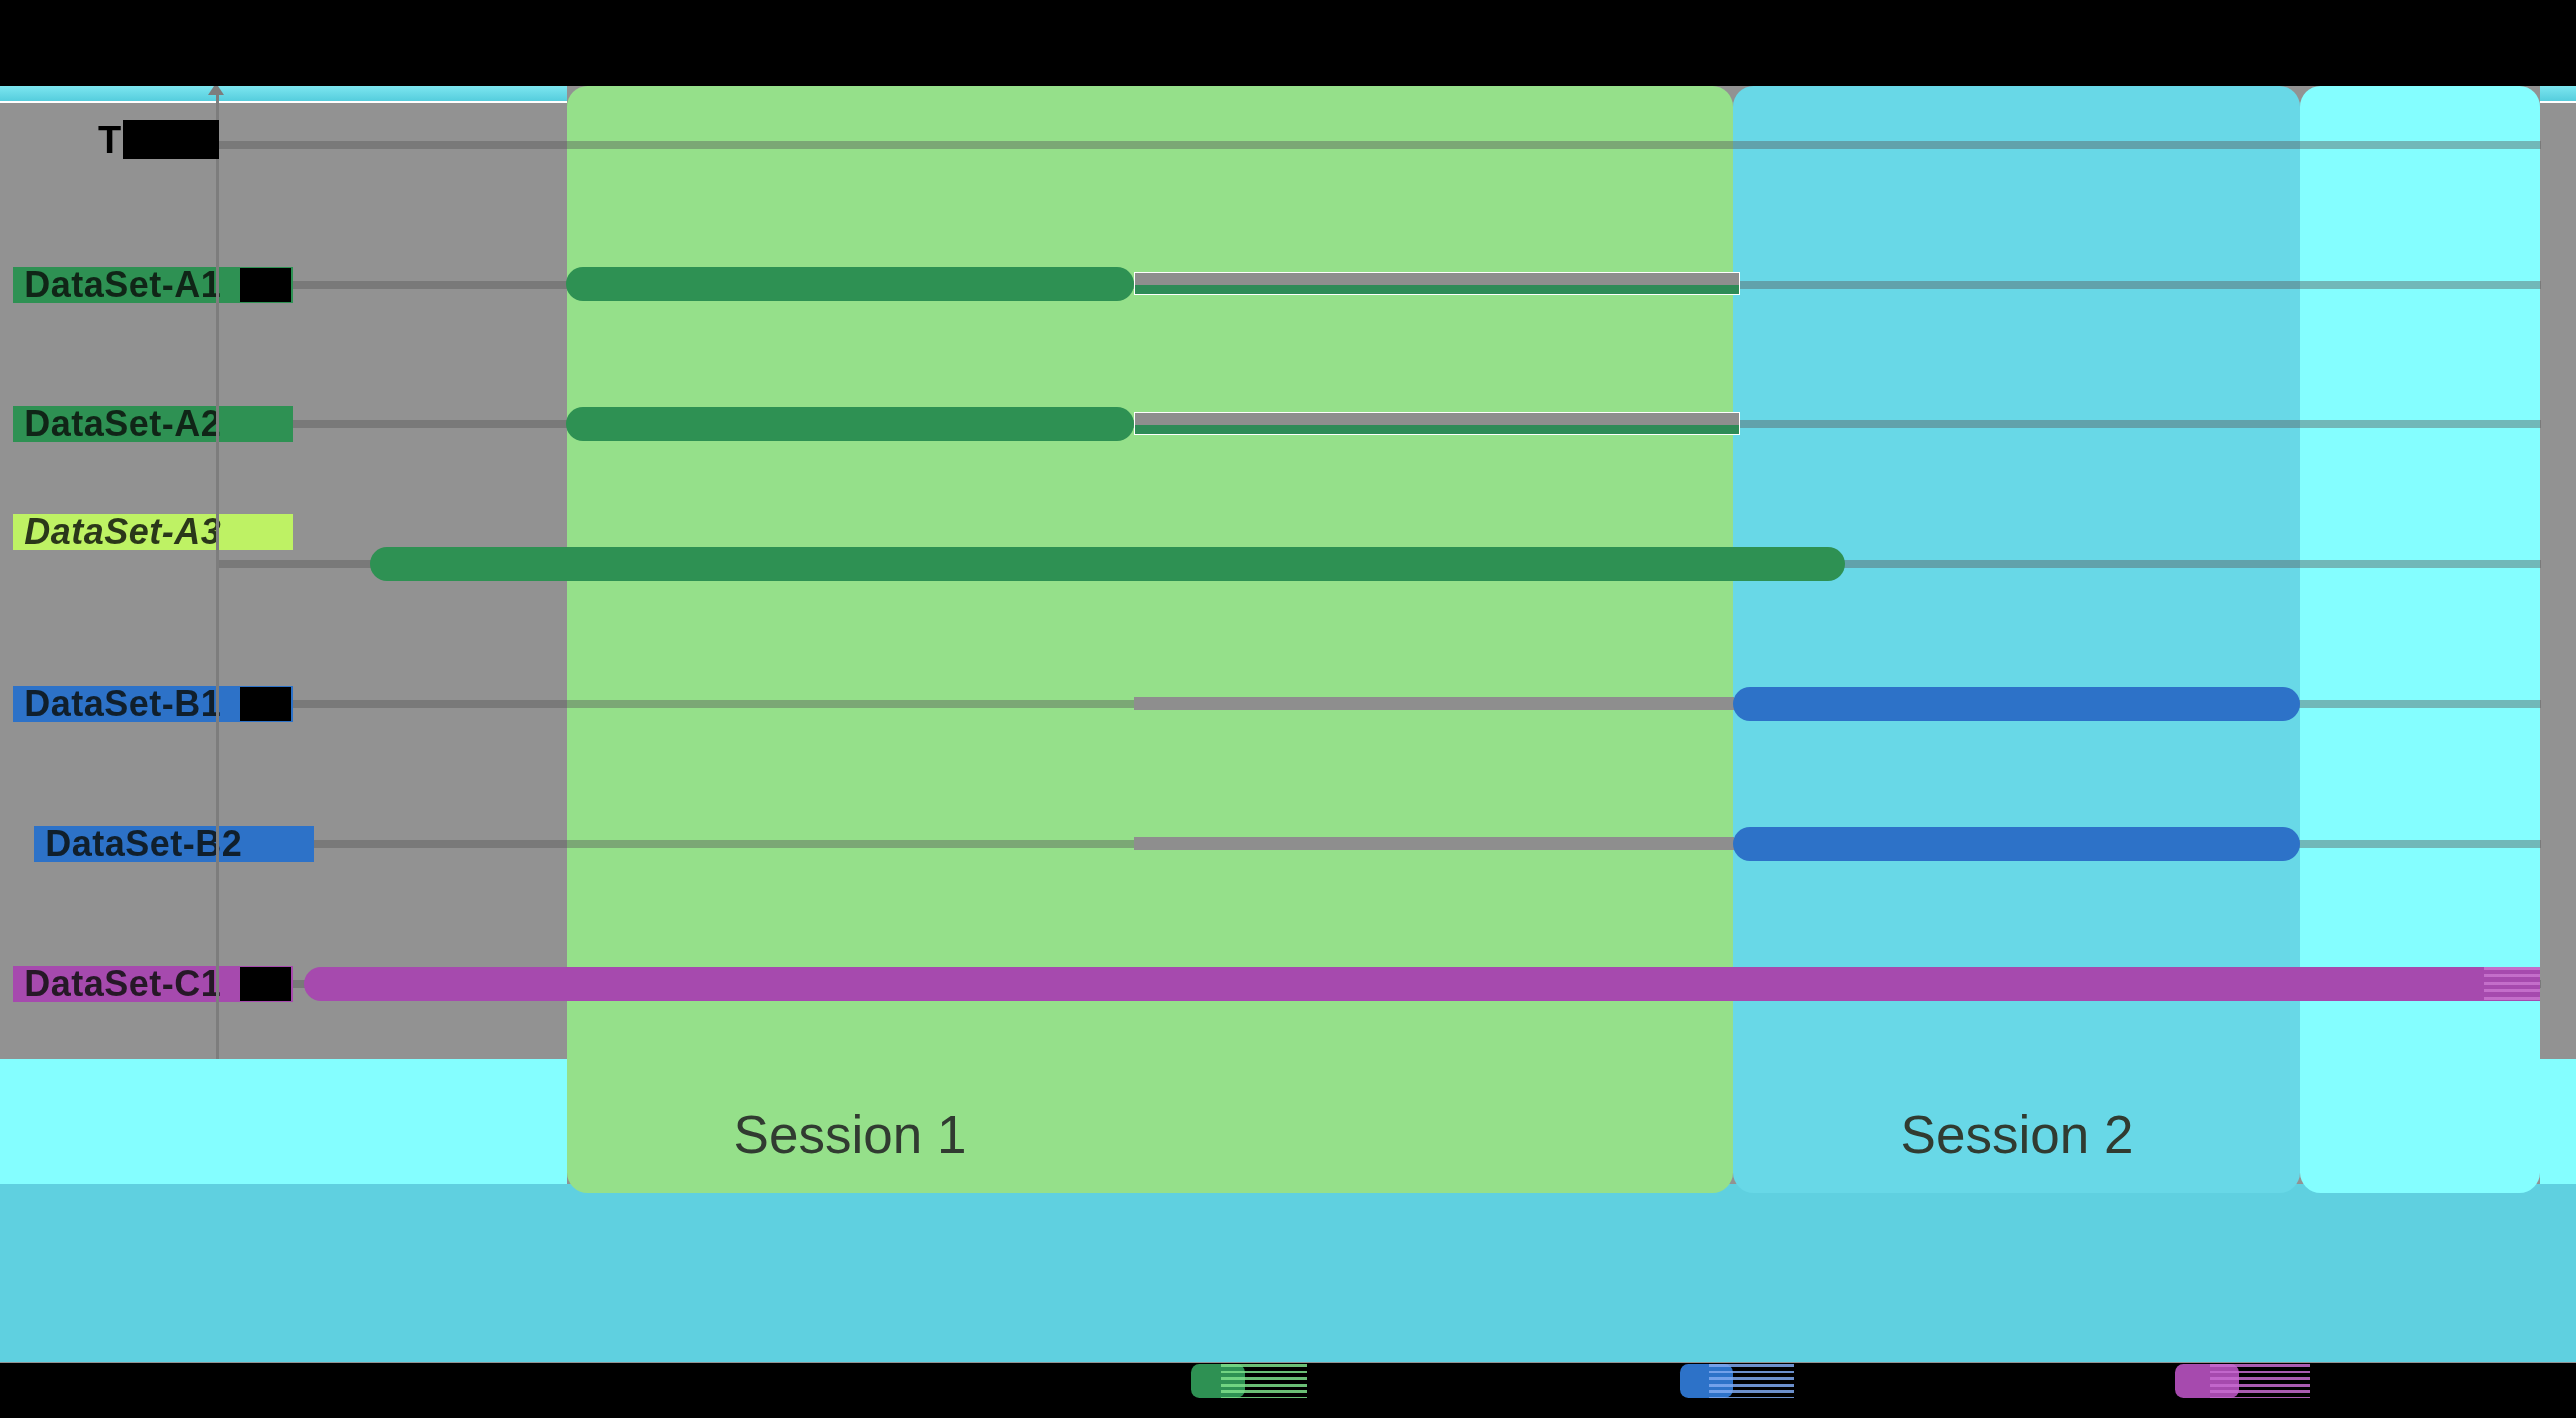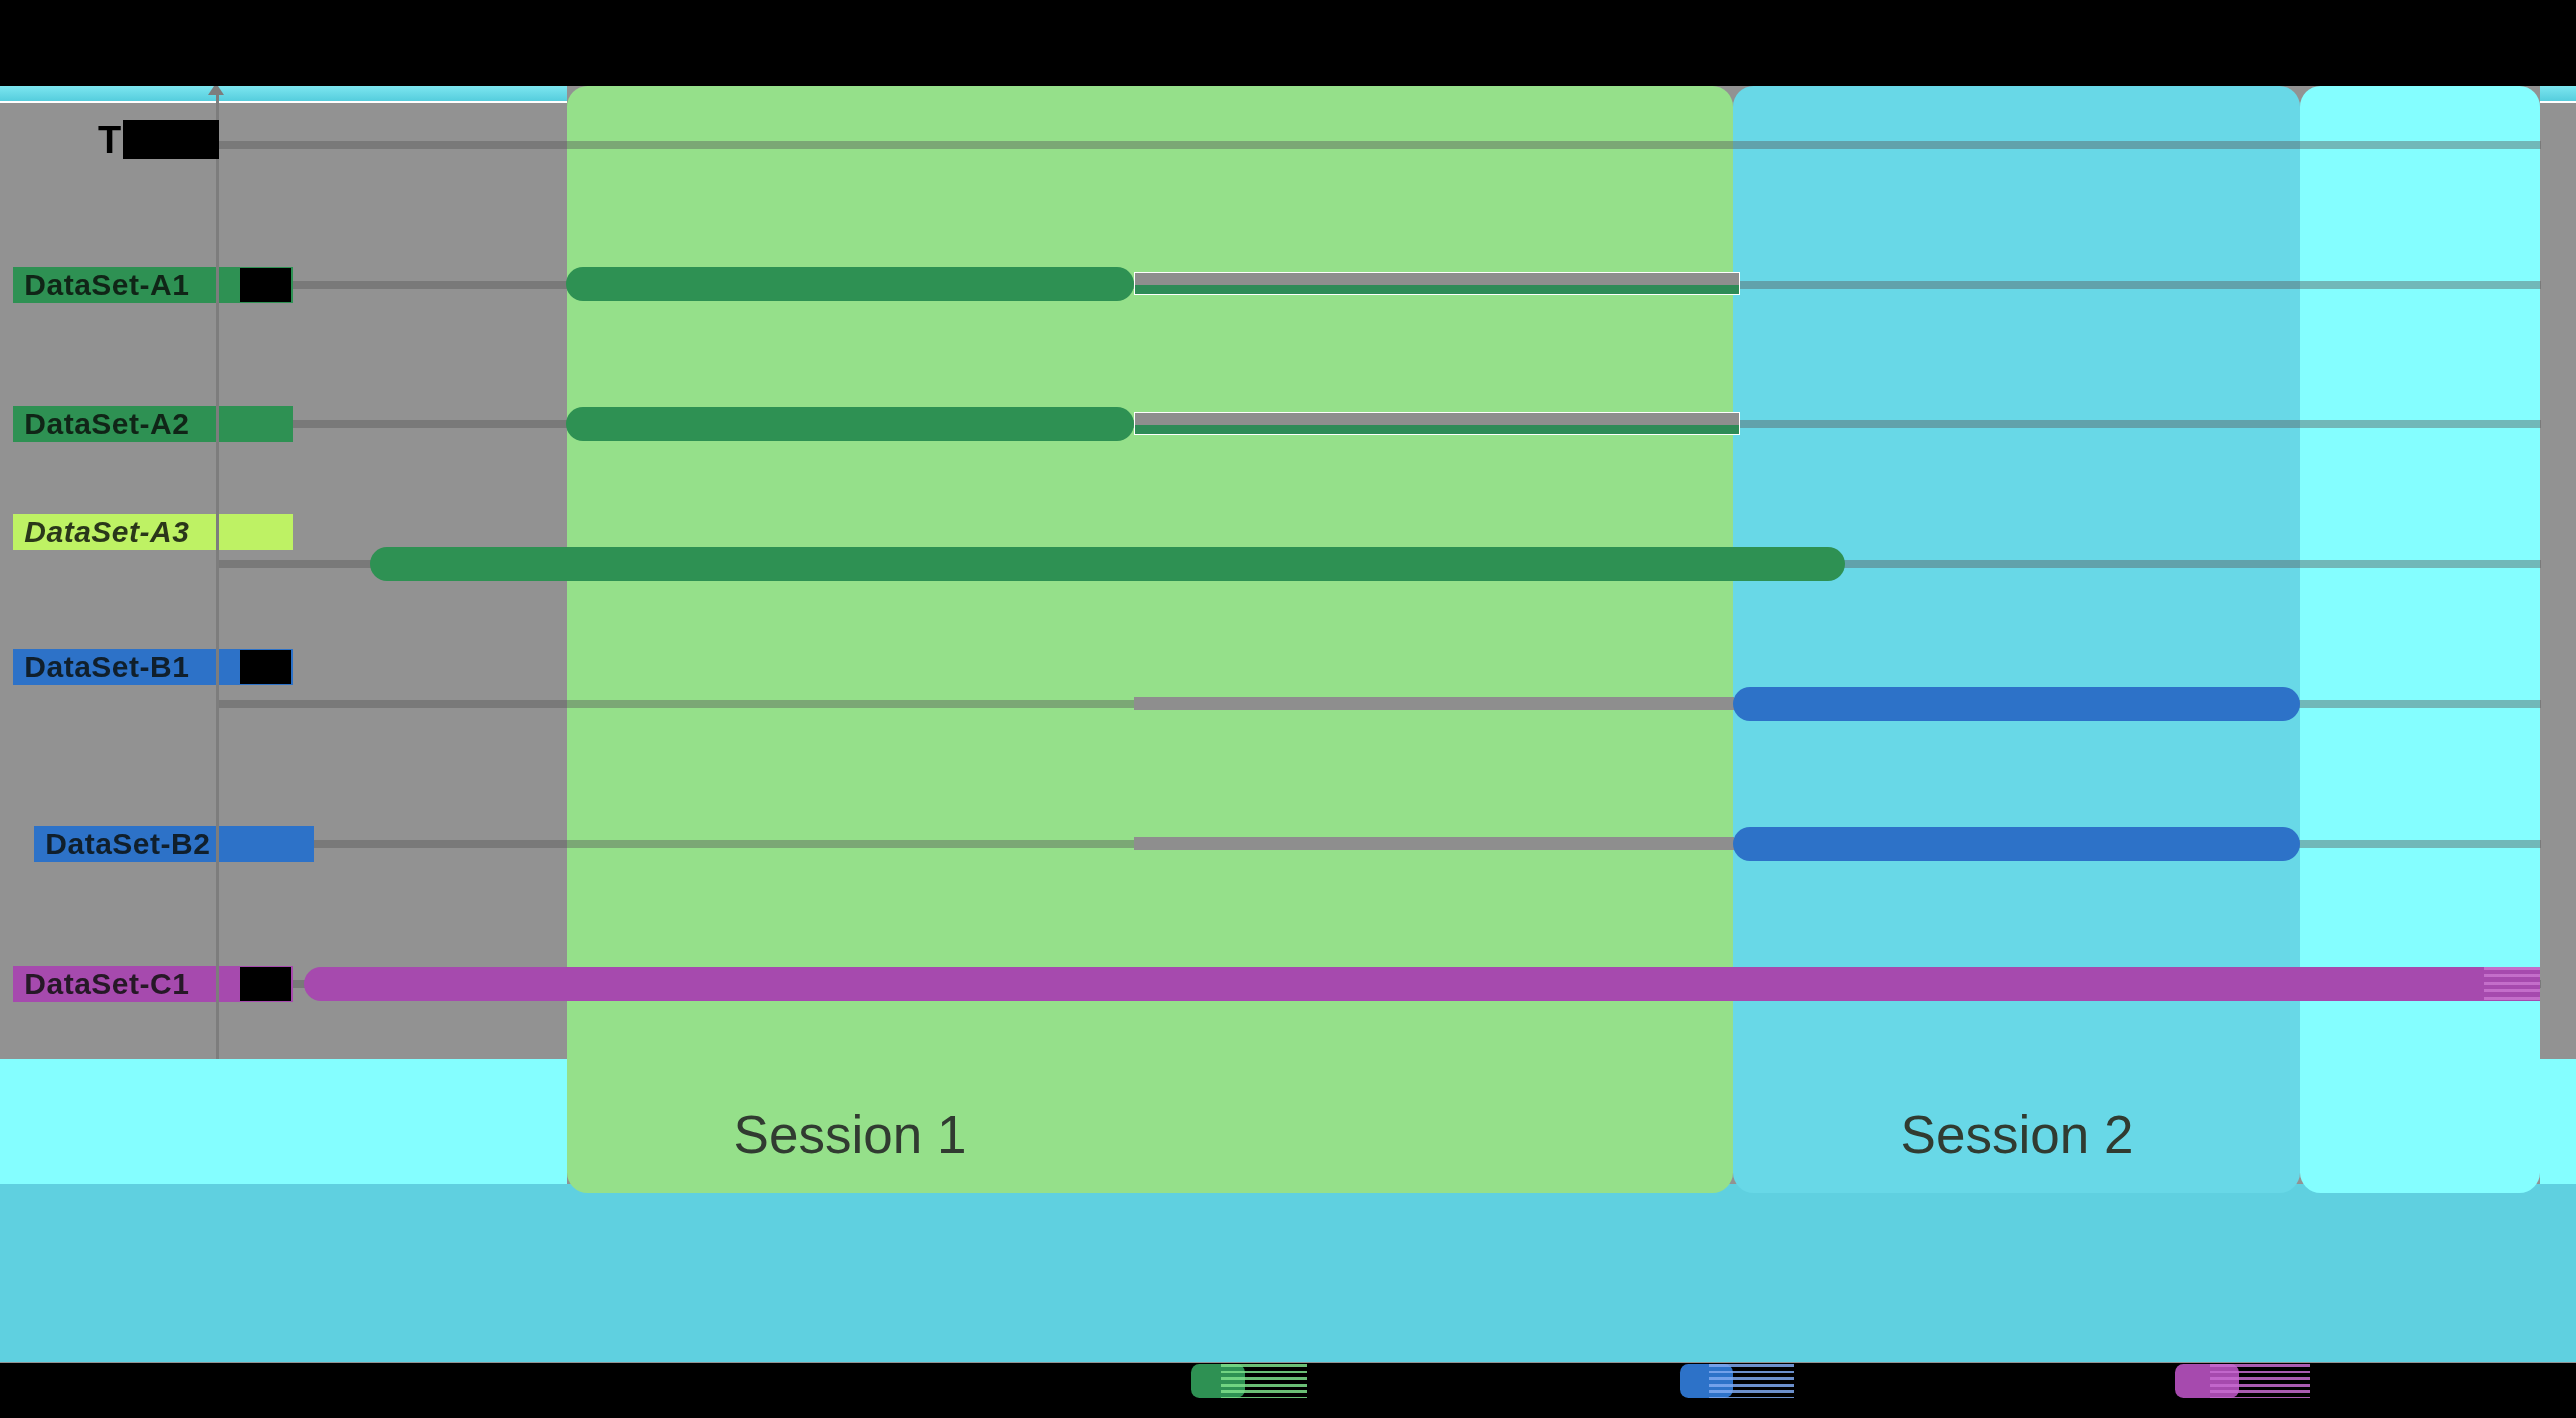--- a/index.html
+++ b/index.html
@@ -24,21 +24,21 @@
       border-left:8.4px solid transparent;border-right:8.4px solid transparent;
       border-bottom:12.2px solid #7d7d7d;}
   
   .gridline{height:7.5px;background:rgba(88,88,88,0.42);}
   .trail-plain{height:13px;background:#8e8e8e;}
   .trail-outlined{height:20.6px;border:1.9px solid #ffffff;
       background:linear-gradient(to bottom,#8e8e8e 0 58%,#2e8b57 58% 100%);}
   .task-bar{height:34px;border-radius:17px;}
   .task-bar.flat-right{border-top-right-radius:0;border-bottom-right-radius:0;}
   .task-label{left:13px;width:280px;height:36px;display:flex;align-items:center;
-      padding-left:11.3px;box-sizing:border-box;font-size:30px;font-weight:bold;
+      padding-left:11.3px;box-sizing:border-box;font-size:36px;font-weight:bold;
       letter-spacing:0.5px;color:rgba(10,14,10,0.82);white-space:nowrap;overflow:hidden;}
   .label-chip{width:51px;height:34px;background:#000;}
   
   .axis-title{left:98px;top:120px;height:41px;display:flex;align-items:center;
       font-size:38px;font-weight:600;color:#000;}
   .title-box{left:123px;top:120px;width:96px;height:39px;background:#000;}
   
   .session-label{top:1104px;transform:translateX(-50%);font-size:53px;color:#313b31;}
   
   .legend-swatch{top:1364px;height:34px;border-radius:8.4px;}
@@ -87,21 +87,21 @@
       <div class="abs task-bar" style="left: 566px; width: 568px; top: 407px; background: rgb(46, 145, 83);"></div>
       <div class="abs task-label" style="top: 406px; background: rgb(46, 145, 83);">
         <span>DataSet-A2</span>
       </div>
       <div class="abs task-bar" style="left: 370px; width: 1475px; top: 547px; background: rgb(46, 145, 83);"></div>
       <div class="abs task-label" style="top: 514px; background: #bef264; font-style: italic;">
         <span>DataSet-A3</span>
       </div>
       <div class="abs trail-plain" style="left: 1134px; width: 600px; top: 697px;"></div>
       <div class="abs task-bar" style="left: 1733px; width: 567px; top: 687px; background: rgb(45, 114, 200);"></div>
-      <div class="abs task-label" style="top: 649px; background: rgb(45, 114, 200); text-align: center;">
+      <div class="abs task-label" style="top: 686px; background: rgb(45, 114, 200); text-align: center;">
         <span>DataSet-B1</span>
         <div class="abs label-chip" style="right: 1.9px; top: 0.9px; position: absolute;"></div>
       </div>
       <div class="abs trail-plain" style="left: 1134px; width: 600px; top: 837px;"></div>
       <div class="abs task-bar" style="left: 1733px; width: 567px; top: 827px; background: rgb(45, 114, 200);"></div>
       <div class="abs task-label" style="top: 826px; background: rgb(45, 114, 200); margin-left: 21px;">
         <span>DataSet-B2</span>
       </div>
       <div class="abs task-bar flat-right" style="left: 304px; width: 2236px; top: 967px; background: rgb(166, 74, 174);">
         <div class="abs bar-stripes" style="right: 0px; width: 56px; top: 0px; background: repeating-linear-gradient(rgba(220, 140, 225, 0.55) 0px, rgba(220, 140, 225, 0.55) 2.8px, transparent 2.8px, transparent 7.5px);"></div>

